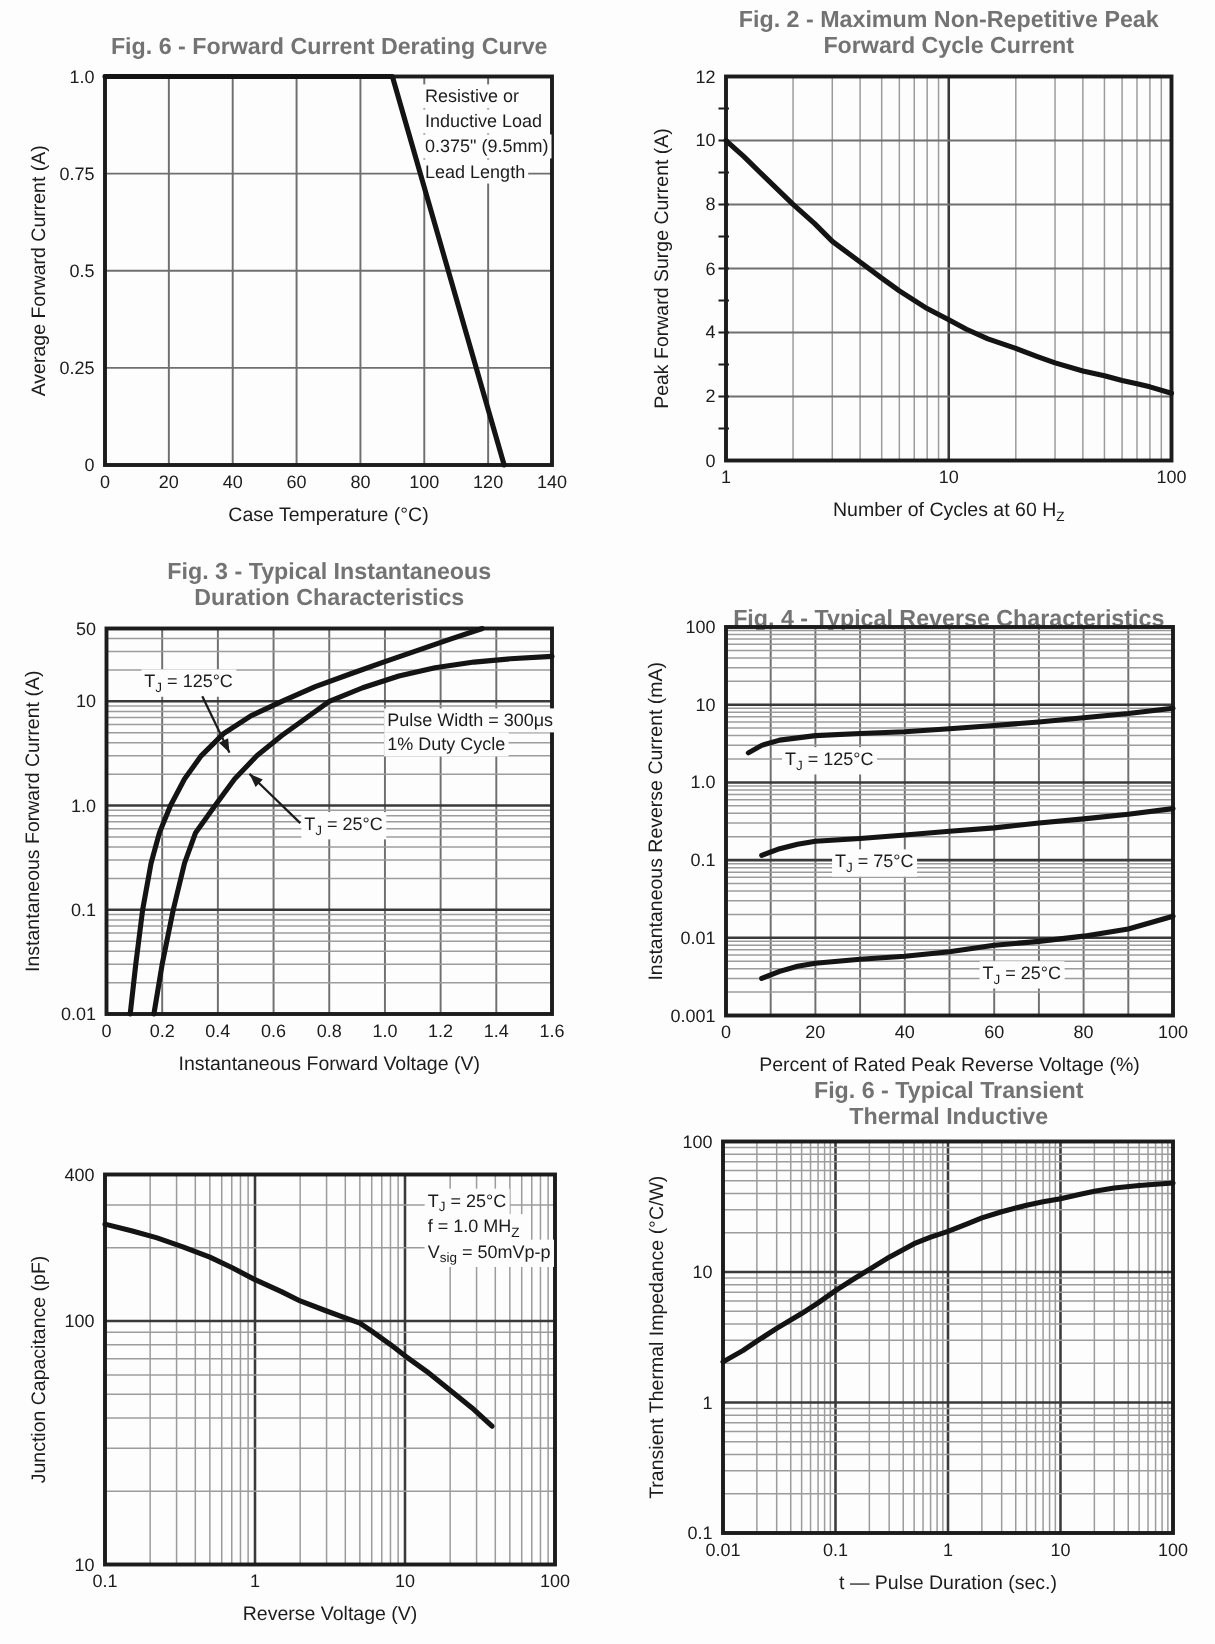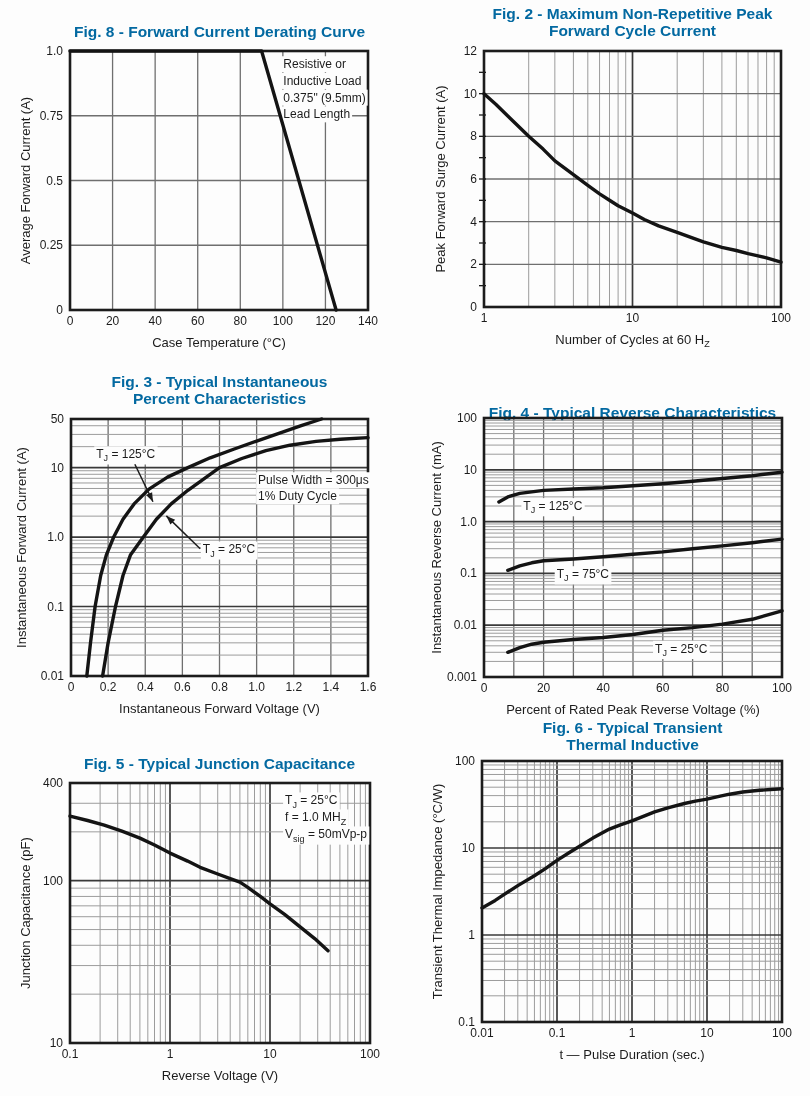--- a/index.html
+++ b/index.html
@@ -15,41 +15,41 @@
   .figure{position:absolute;}
   .f1{left:0;top:0;width:405px;height:370px;}
   .f2{left:405px;top:0;width:405px;height:370px;}
   .f3{left:0;top:370px;width:405px;height:360px;}
   .f4{left:405px;top:370px;width:405px;height:360px;}
   .f5{left:0;top:730px;width:405px;height:366px;}
   .f6{left:405px;top:710px;width:405px;height:366px;}
   .fig-title{
     position:absolute;right:0;
     text-align:center;font-weight:bold;font-size:15.5px;line-height:17px;
-    color:#0369a1;
+    color:#737373;
   }
   .f1 .fig-title,.f3 .fig-title,.f5 .fig-title{left:34px;}
   .f2 .fig-title,.f4 .fig-title,.f6 .fig-title{left:50px;}
   .f1 .fig-title{top:23px;}
   .f2 .fig-title{top:5px;}
   .f3 .fig-title{top:3px;}
   .f4 .fig-title{top:17px;margin-top:17px;}
   .f5 .fig-title{top:25px;}
   .f6 .fig-title{top:9px;}
   .fig-title div:empty{display:none;}
   svg.chart{position:absolute;left:0;top:0;font-family:"Liberation Sans", sans-serif;}
 </style>
 </head>
 <body>
 
 <div id="page">
 
   <div class="figure f1">
     <div class="fig-title">
-      <div>Fig. 8 - Forward Current Derating Curve</div>
+      <div>Fig. 6 - Forward Current Derating Curve</div>
 
     </div>
     <svg class="chart" width="405" height="370" viewBox="0 0 405 370">
         <line x1="112.57142857142857" y1="51" x2="112.57142857142857" y2="310" stroke="#6f6f6f" stroke-width="1.3"></line>
         <line x1="155.14285714285714" y1="51" x2="155.14285714285714" y2="310" stroke="#6f6f6f" stroke-width="1.3"></line>
         <line x1="197.71428571428572" y1="51" x2="197.71428571428572" y2="310" stroke="#6f6f6f" stroke-width="1.3"></line>
         <line x1="240.28571428571428" y1="51" x2="240.28571428571428" y2="310" stroke="#6f6f6f" stroke-width="1.3"></line>
         <line x1="282.8571428571429" y1="51" x2="282.8571428571429" y2="310" stroke="#6f6f6f" stroke-width="1.3"></line>
         <line x1="325.42857142857144" y1="51" x2="325.42857142857144" y2="310" stroke="#6f6f6f" stroke-width="1.3"></line>
         <line x1="70" y1="245.25" x2="368" y2="245.25" stroke="#6f6f6f" stroke-width="1.3"></line>
@@ -135,21 +135,21 @@
         <text x="72" y="97.66666666666666" font-size="12" fill="#1c1c1c" text-anchor="end">10</text>
         <text x="72" y="55" font-size="12" fill="#1c1c1c" text-anchor="end">12</text>
         <text x="227.5" y="344" font-size="13" fill="#1c1c1c" text-anchor="middle"><tspan>Number of Cycles at 60 H</tspan><tspan dy="3.2" font-size="9">Z</tspan></text>
         <text x="40" y="179" font-size="13" fill="#1c1c1c" text-anchor="middle" transform="rotate(-90 40 179)"><tspan>Peak Forward Surge Current (A)</tspan></text>
       </svg>
   </div>
 
   <div class="figure f3">
     <div class="fig-title">
       <div>Fig. 3 - Typical Instantaneous</div>
-      <div>Percent Characteristics</div>
+      <div>Duration Characteristics</div>
     </div>
     <svg class="chart" width="405" height="360" viewBox="0 0 405 360">
         <line x1="108.125" y1="49" x2="108.125" y2="306" stroke="#6f6f6f" stroke-width="1.3"></line>
         <line x1="145.25" y1="49" x2="145.25" y2="306" stroke="#6f6f6f" stroke-width="1.3"></line>
         <line x1="182.375" y1="49" x2="182.375" y2="306" stroke="#6f6f6f" stroke-width="1.3"></line>
         <line x1="219.5" y1="49" x2="219.5" y2="306" stroke="#6f6f6f" stroke-width="1.3"></line>
         <line x1="256.625" y1="49" x2="256.625" y2="306" stroke="#6f6f6f" stroke-width="1.3"></line>
         <line x1="293.75" y1="49" x2="293.75" y2="306" stroke="#6f6f6f" stroke-width="1.3"></line>
         <line x1="330.87499999999994" y1="49" x2="330.87499999999994" y2="306" stroke="#6f6f6f" stroke-width="1.3"></line>
         <line x1="71" y1="285.08479690428567" x2="368" y2="285.08479690428567" stroke="#9c9c9c" stroke-width="1"></line>
@@ -296,24 +296,20 @@
         <text x="72" y="207.39999999999998" font-size="12" fill="#1c1c1c" text-anchor="end">0.1</text>
         <text x="72" y="155.6" font-size="12" fill="#1c1c1c" text-anchor="end">1.0</text>
         <text x="72" y="103.79999999999998" font-size="12" fill="#1c1c1c" text-anchor="end">10</text>
         <text x="72" y="52" font-size="12" fill="#1c1c1c" text-anchor="end">100</text>
         <text x="228" y="344" font-size="13" fill="#1c1c1c" text-anchor="middle"><tspan>Percent of Rated Peak Reverse Voltage (%)</tspan></text>
         <text x="36" y="177.5" font-size="13" fill="#1c1c1c" text-anchor="middle" transform="rotate(-90 36 177.5)"><tspan>Instantaneous Reverse Current (mA)</tspan></text>
       </svg>
   </div>
 
   <div class="figure f5">
-    <div class="fig-title">
-      <div>Fig. 5 - Typical Junction Capacitance</div>
-
-    </div>
     <svg class="chart" width="405" height="366" viewBox="0 0 405 366">
         <line x1="100.10299956639813" y1="53" x2="100.10299956639813" y2="313" stroke="#9c9c9c" stroke-width="1"></line>
         <line x1="117.71212547196625" y1="53" x2="117.71212547196625" y2="313" stroke="#9c9c9c" stroke-width="1"></line>
         <line x1="130.20599913279625" y1="53" x2="130.20599913279625" y2="313" stroke="#9c9c9c" stroke-width="1"></line>
         <line x1="139.89700043360187" y1="53" x2="139.89700043360187" y2="313" stroke="#9c9c9c" stroke-width="1"></line>
         <line x1="147.81512503836439" y1="53" x2="147.81512503836439" y2="313" stroke="#9c9c9c" stroke-width="1"></line>
         <line x1="154.5098040014257" y1="53" x2="154.5098040014257" y2="313" stroke="#9c9c9c" stroke-width="1"></line>
         <line x1="160.30899869919438" y1="53" x2="160.30899869919438" y2="313" stroke="#9c9c9c" stroke-width="1"></line>
         <line x1="165.4242509439325" y1="53" x2="165.4242509439325" y2="313" stroke="#9c9c9c" stroke-width="1"></line>
         <line x1="200.10299956639813" y1="53" x2="200.10299956639813" y2="313" stroke="#9c9c9c" stroke-width="1"></line>

